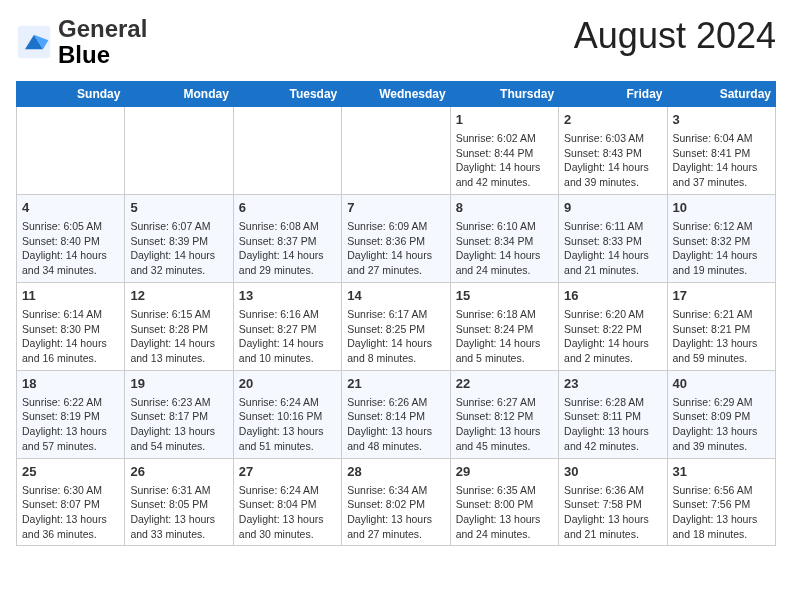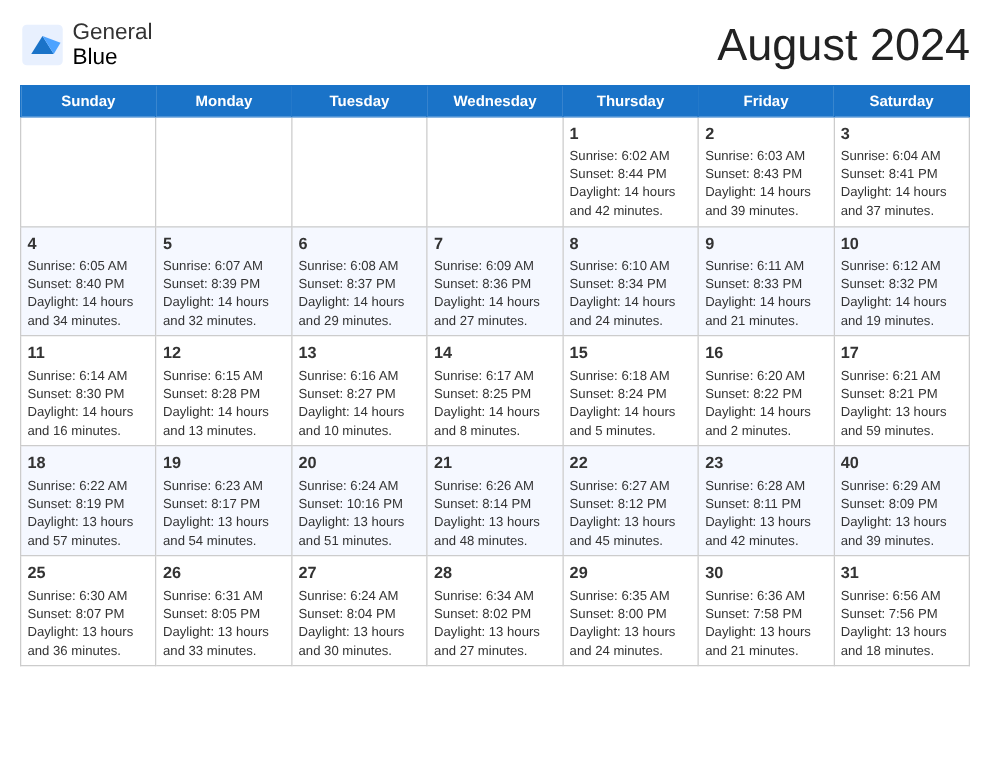--- a/index.html
+++ b/index.html
@@ -15,22 +15,22 @@
       justify-content: space-between;
       align-items: flex-start;
       margin-bottom: 12px;
     }
     .logo {
       display: flex;
       align-items: center;
       gap: 6px;
     }
     .logo-text {
-      font-size: 18px;
-      font-weight: normal;
+      font-size: 24px;
+      font-weight: bold;
       line-height: 1.1;
     }
     .logo-text .general { color: #333; }
     .logo-text .blue { color: #000000; text-align: center; }
     .logo-icon {
       width: 36px;
       height: 36px;
     }
     .title-block {
       text-align: right;
@@ -48,21 +48,21 @@
     }
     .calendar {
       width: 100%;
       border-collapse: collapse;
       font-size: 11px;
     }
     .calendar th {
       background: #1a73c8;
       color: #fff;
       padding: 5px 4px;
-      text-align: center;
+      text-align: right;
       font-size: 12px;
       font-weight: bold;
       border: 1px solid #1a73c8;
     }
     .calendar td {
       border: 1px solid #ccc;
       vertical-align: top;
       padding: 4px 5px;
       height: 86px;
       width: 108px;

